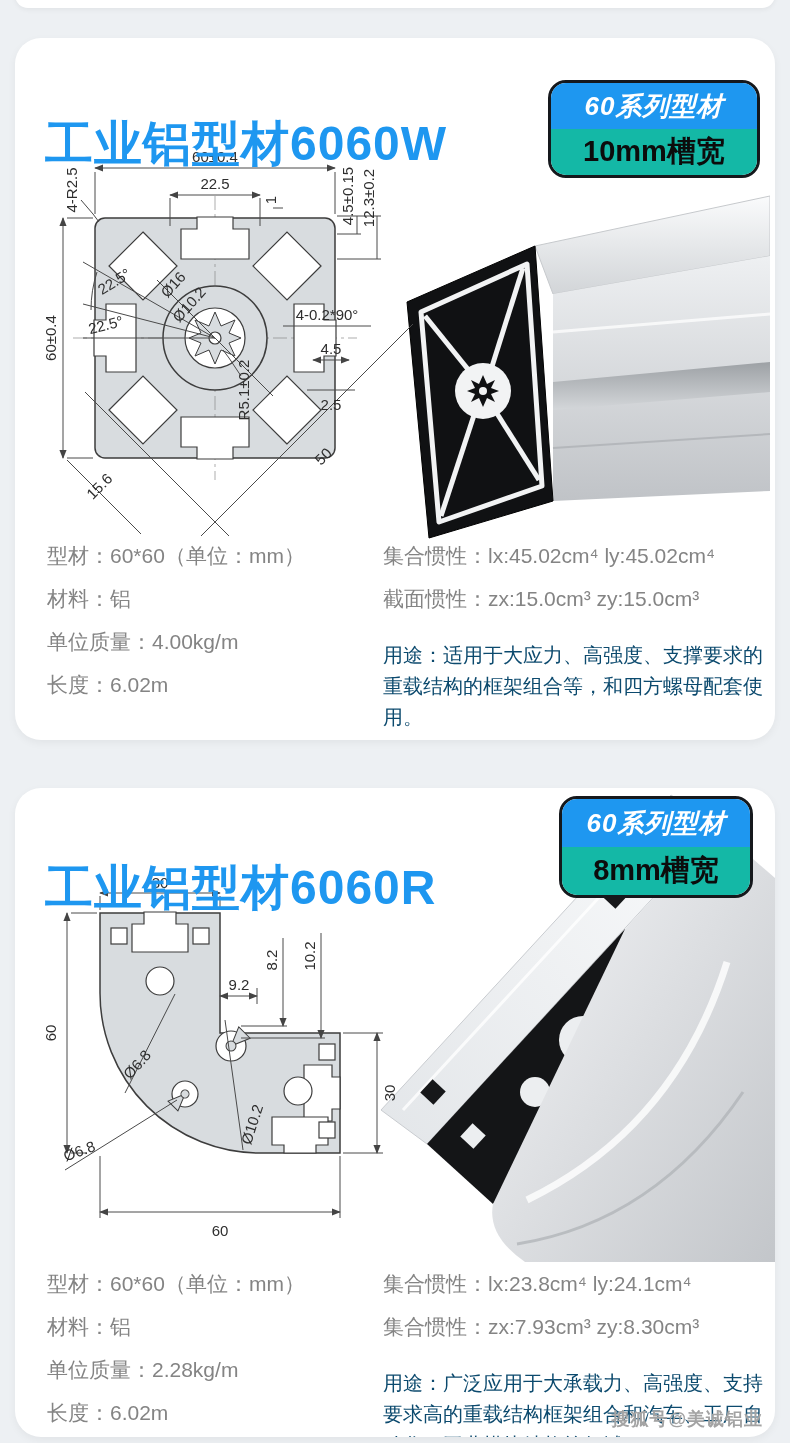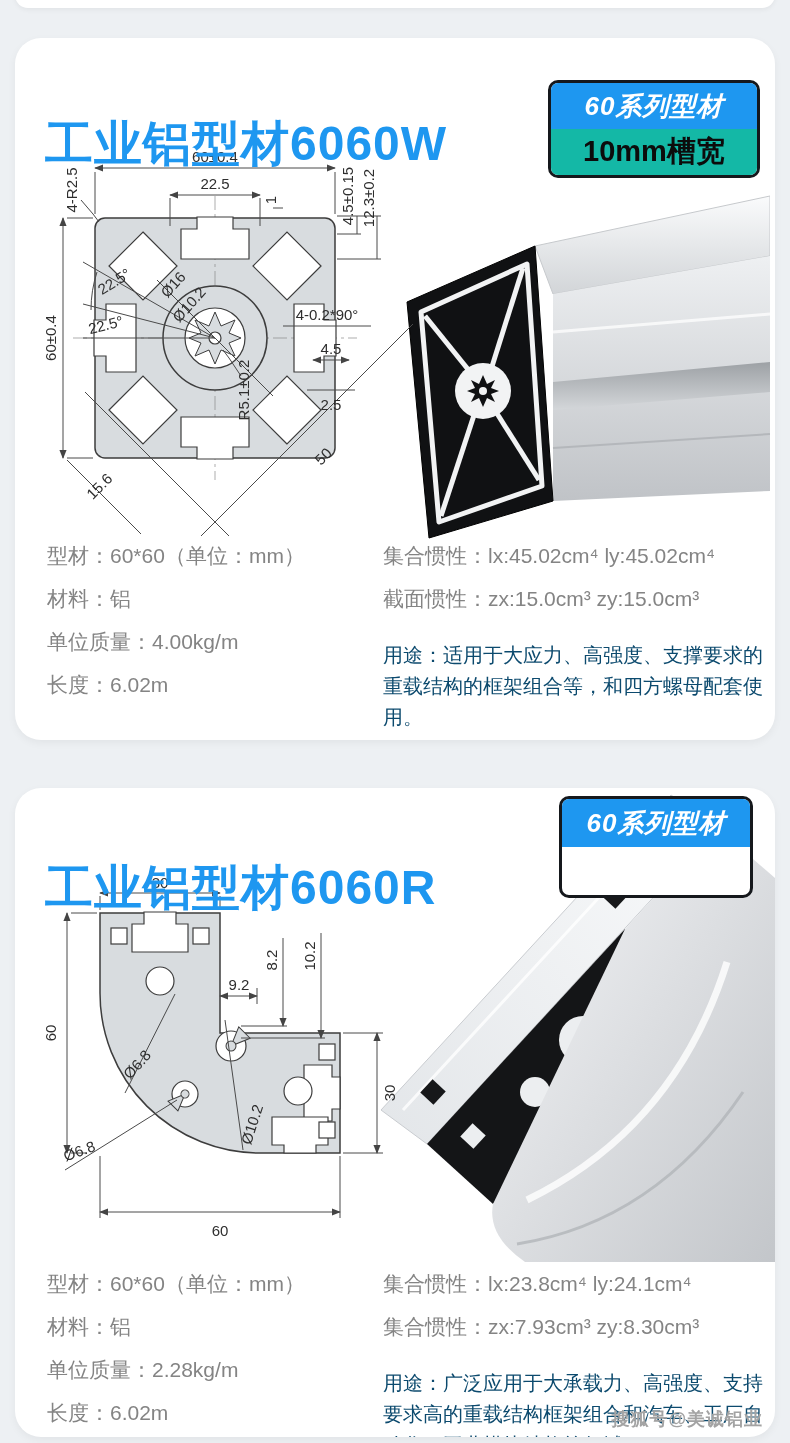--- a/index.html
+++ b/index.html
@@ -5,21 +5,21 @@
   html,body{margin:0;padding:0;}
   body{width:790px;height:1443px;font-family:"Liberation Sans","DejaVu Sans",sans-serif;}
   .page{position:relative;width:790px;height:1443px;background:#edf0f3;overflow:hidden;}
   .top-sliver{position:absolute;left:15px;top:-18px;width:760px;height:26px;background:#fff;border-radius:22px;box-shadow:0 2px 5px rgba(0,0,0,.05);}
   .card{position:absolute;left:15px;width:760px;background:#fff;border-radius:26px;box-shadow:0 3px 8px rgba(0,0,0,.05);overflow:hidden;}
   .card1{top:38px;height:702px;}
   .card2{top:788px;height:649px;}
   .title{position:absolute;left:30px;font-size:48px;font-weight:900;color:#1e97f0;letter-spacing:1px;z-index:4;white-space:nowrap;}
   .card1 .title{top:42px;}
   .card2 .title{top:34px;margin-top:34px;}
-  .badge{position:absolute;border:3px solid #15181c;border-radius:10px;overflow:hidden;background:#fff;z-index:5;}
+  .badge{position:absolute;border:3px solid #15181c;border-radius:18px;overflow:hidden;background:#fff;z-index:5;}
   .card1 .badge{right:15px;top:42px;width:206px;height:92px;}
   .card2 .badge{right:22px;top:8px;width:188px;height:96px;}
   .badge-top{height:50%;background:#1e97f0;color:#fff;font-style:italic;font-weight:bold;font-size:26px;display:flex;align-items:center;justify-content:center;letter-spacing:1px;}
   .badge-bot{height:50%;background:#14b8a6;color:#0c0c0c;font-weight:bold;font-size:29px;display:flex;align-items:center;justify-content:center;}
   svg.drawing{position:absolute;z-index:2;}
   svg.photo{position:absolute;z-index:1;}
   .card1 svg.drawing{left:10px;top:100px;}
   .card1 svg.photo{left:380px;top:148px;}
   .card2 svg.drawing{left:10px;top:90px;}
   .card2 svg.photo{left:360px;top:4px;}
@@ -172,20 +172,21 @@
       <div class="inertia-line">截面惯性：zx:15.0cm³ zy:15.0cm³</div>
       <p class="usage">用途：适用于大应力、高强度、支撑要求的重载结构的框架组合等，和四方螺母配套使用。</p>
     </div>
   </section>
 
   <section class="card card2">
     <h1 class="title">工业铝型材6060R</h1>
 
     <div class="badge">
       <div class="badge-top">60系列型材</div>
+      <div class="badge-bot">8mm槽宽</div>
     </div>
 
     <svg class="photo" width="400" height="470" viewBox="0 0 400 470">
       <defs>
         <linearGradient id="pt2" x1="0" y1="1" x2="1" y2="0">
             <stop offset="0" stop-color="#e3e6e9"></stop>
             <stop offset="1" stop-color="#fafbfc"></stop>
           </linearGradient>
         <linearGradient id="pf2" x1="0" y1="0" x2="1" y2="1">
             <stop offset="0" stop-color="#f6f7f9"></stop>

